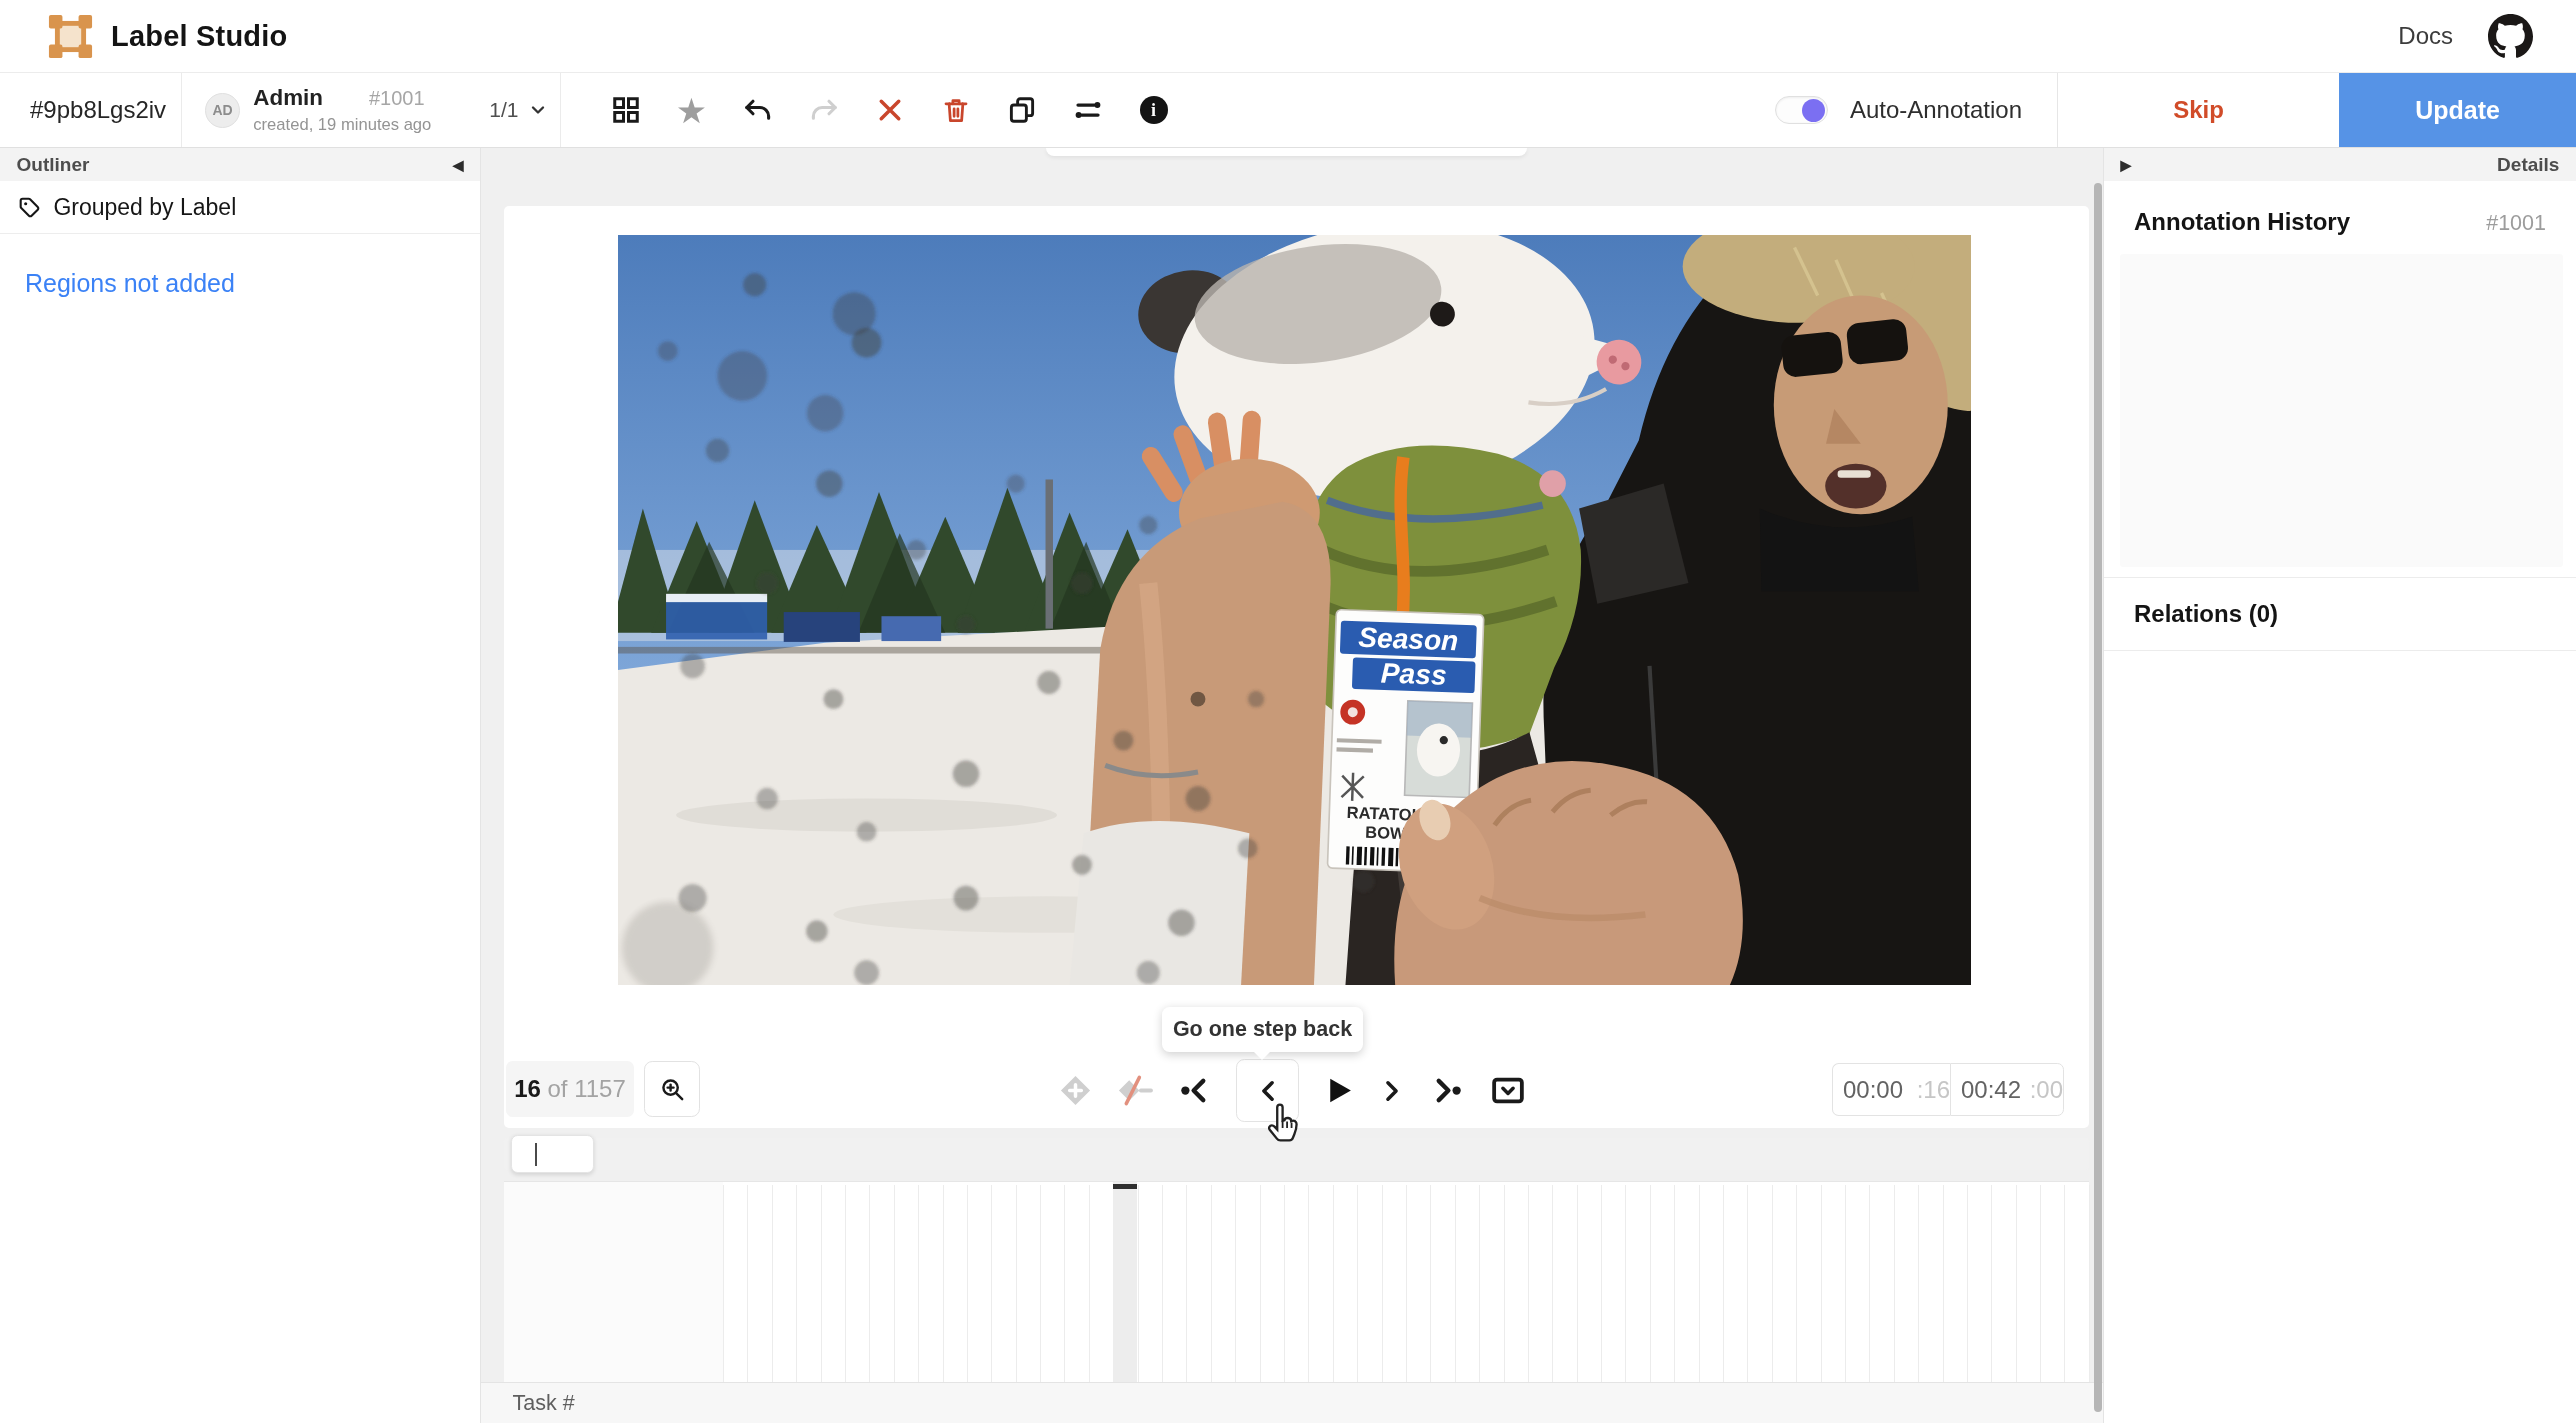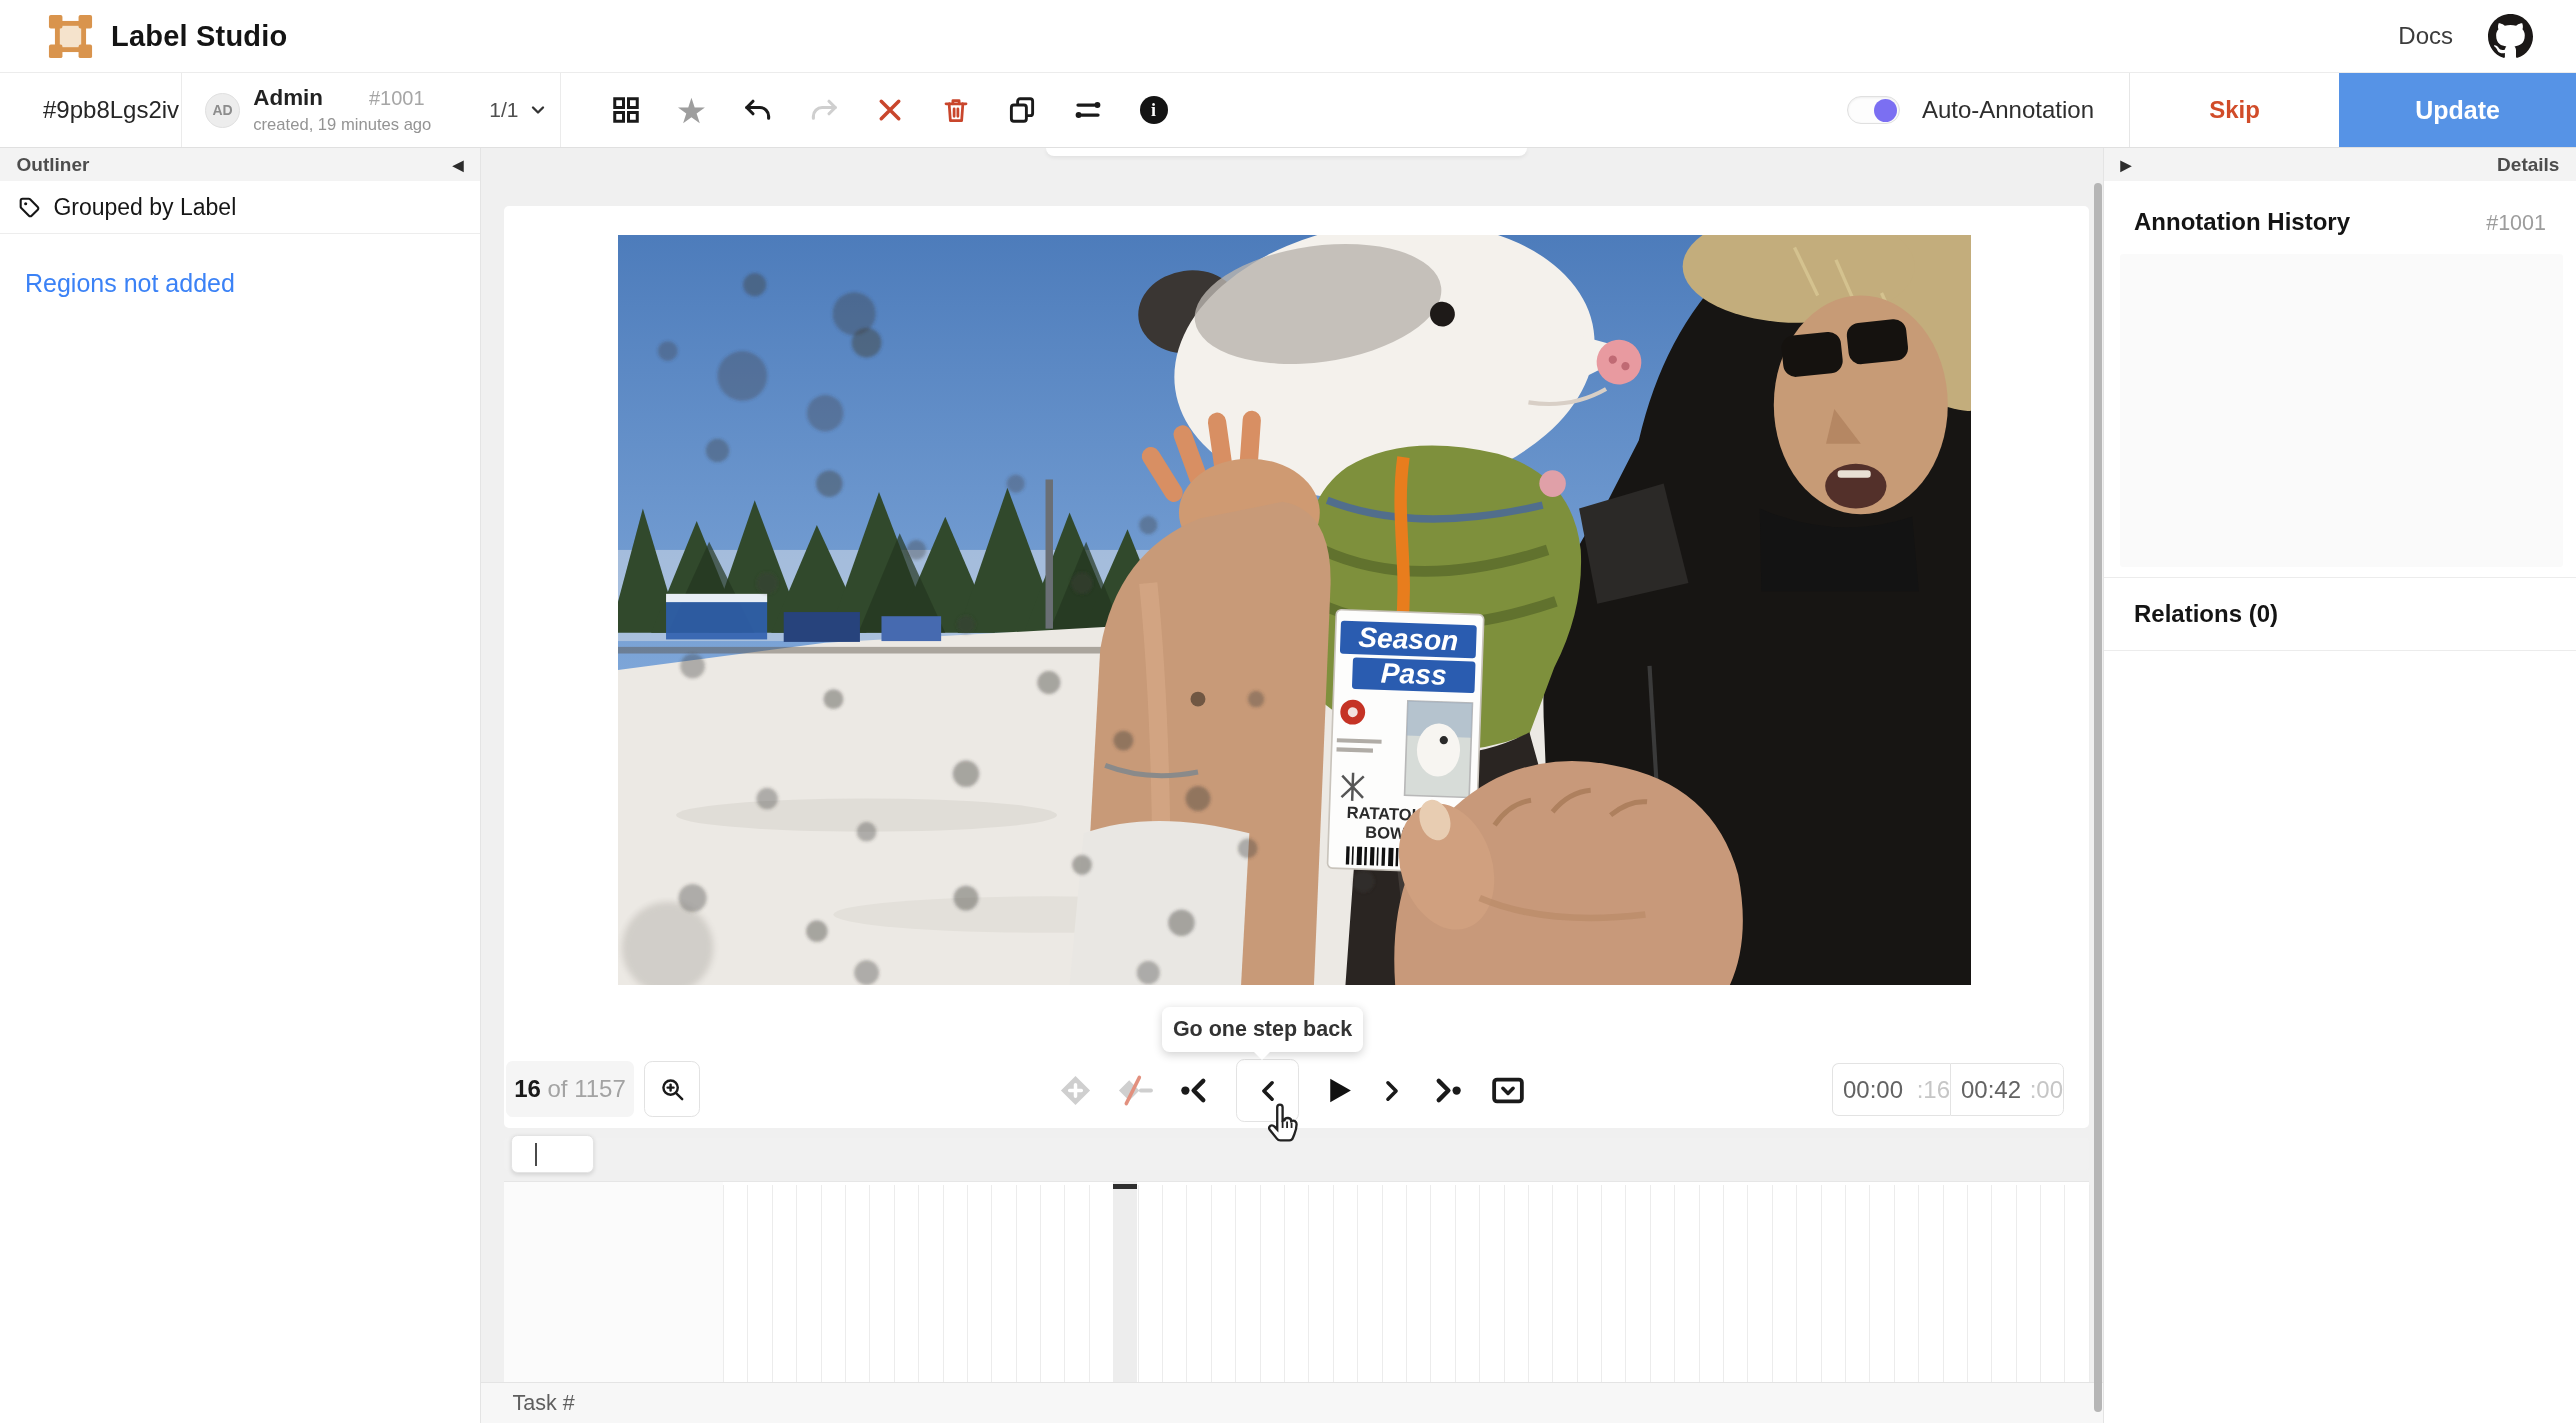--- a/index.html
+++ b/index.html
@@ -15,21 +15,21 @@
           border-bottom:0.8px solid #ececec; display:flex; align-items:center; padding:0 43px;}
   .logo{width:45px; height:45px; margin-left:5px;}
   .app-title{font-size:29px; font-weight:700; color:#141414; margin-left:18px; letter-spacing:0.2px;}
   .header-right{margin-left:auto; display:flex; align-items:center; gap:35px;}
   .docs-link{font-size:24px; color:#3c3c3c; cursor:pointer;}
   .gh{width:45px; height:45px;}
 
   
   .toolbar{position:absolute; left:0; top:73px; width:2576px; height:75px; background:#fff;
            border-bottom:0.8px solid #e0e0e0; display:flex; align-items:stretch;}
-  .tb-task{width:182px; border-right:0.8px solid #ebebeb; display:flex; align-items:center; padding-left:43px;
+  .tb-task{width:182px; border-right:0.8px solid #ebebeb; display:flex; align-items:center; padding-left:30px;
            font-size:24px; color:#262626;}
   .tb-annot{width:379px; border-right:0.8px solid #ebebeb; display:flex; align-items:center; padding:0 11.6px 0 23px;}
   .avatar{width:35px; height:35px; border-radius:50%; background:#ededed; border:0.8px solid #e0e0e0;
           display:flex; align-items:center; justify-content:center; font-size:14px; color:#8c8c8c; font-weight:700; flex:none;}
   .annot-col{margin-left:13.3px; display:flex; flex-direction:column; justify-content:center; line-height:1.1;}
   .annot-row1{display:flex; align-items:baseline; gap:46px;}
   .annot-name{font-size:22.4px; font-weight:600; color:#222;}
   .annot-id{font-size:20px; color:#a6a6a6;}
   .annot-created{font-size:16.6px; color:#949494; margin-top:5px;}
   .pager{margin-left:auto; display:flex; align-items:center; gap:10px; cursor:pointer;}
@@ -39,21 +39,21 @@
   .tb-icon svg{width:30px; height:30px;}
   .star-glyph{font-size:35px; color:#9e9e9e; line-height:1;}
   .info-circle{width:28px; height:28px; border-radius:50%; background:#141414; color:#fff; display:flex;
                align-items:center; justify-content:center; font-size:18px; font-weight:700; font-family:"Liberation Serif",serif;}
   .tb-right{margin-left:auto; display:flex; align-items:stretch;}
   .auto-annot{display:flex; align-items:center; gap:21.5px; padding-right:35px;}
   .toggle{width:53px; height:28px; border-radius:14px; background:#fdfdfd; border:0.8px solid #e0e0e0;
           box-shadow:inset 0 0.8px 2.5px rgba(0,0,0,.08); position:relative; cursor:pointer; flex:none;}
   .toggle .knob{position:absolute; right:2.5px; top:1.7px; width:23px; height:23px; border-radius:50%; background:var(--violet);}
   .auto-annot-label{font-size:24px; color:#2e2e2e;}
-  .skip-btn{width:210px; border-left:0.8px solid #e6e6e6; display:flex; align-items:center; justify-content:center;
+  .skip-btn{width:282px; border-left:0.8px solid #e6e6e6; display:flex; align-items:center; justify-content:center;
             font-size:24px; font-weight:600; color:var(--danger); cursor:pointer; background:#fff;}
   .update-btn{width:237px; background:var(--accent); color:#fff; display:flex; align-items:center; justify-content:center;
               font-size:25px; font-weight:600; cursor:pointer;}
 
   
   .outliner{position:absolute; left:0; top:148px; width:481px; height:1276px; background:#fff; border-right:0.8px solid #e4e4e4;}
   .panel-head{height:33px; background:var(--panelhead); display:flex; align-items:center; padding:0 16.6px;
               font-size:19px; font-weight:700; color:#4d4d4d;}
   .collapse-glyph{font-size:14px; color:#2c2c2c; cursor:pointer;}
   .outliner .collapse-glyph{margin-left:auto;}

